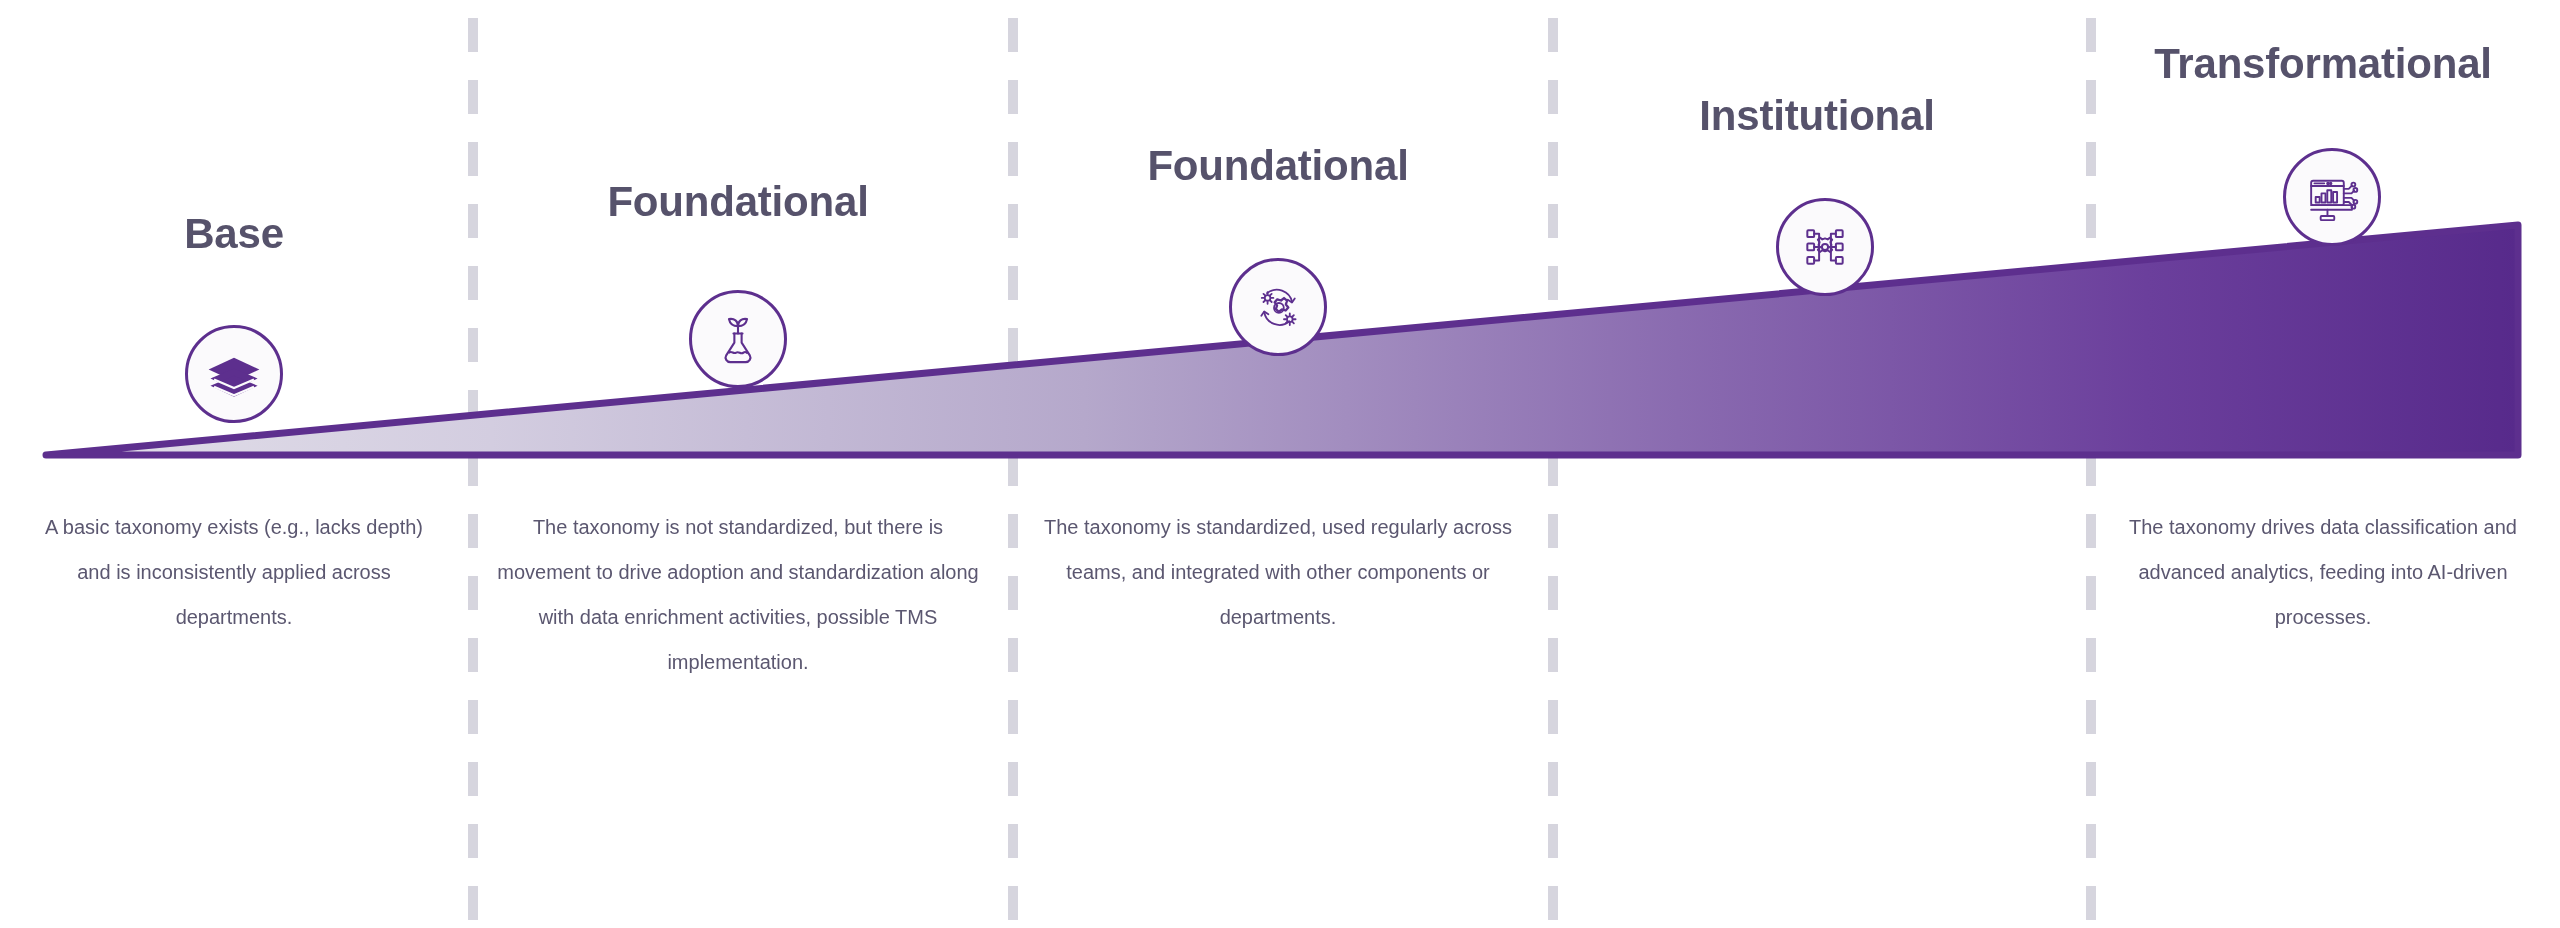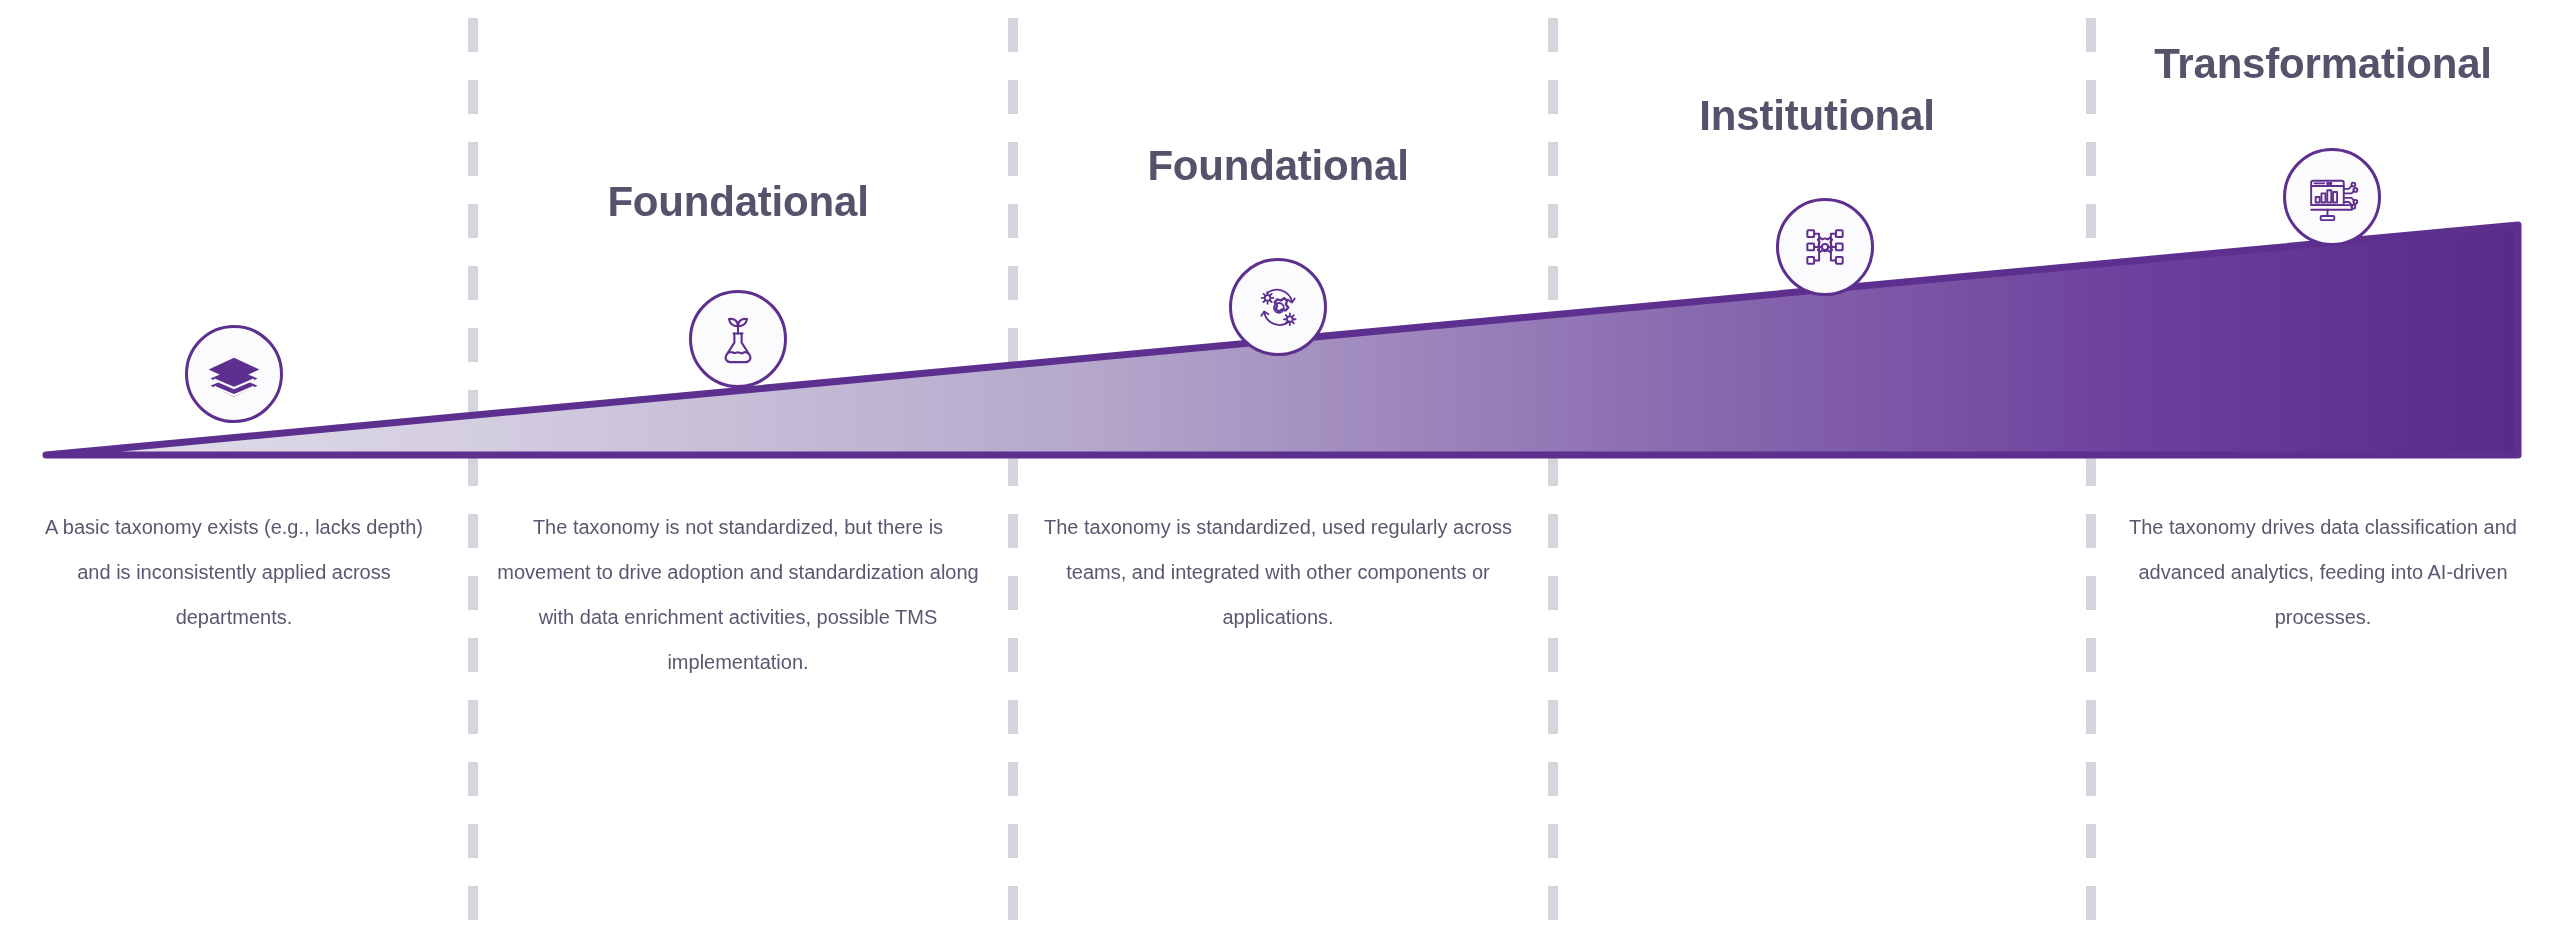--- a/index.html
+++ b/index.html
@@ -105,20 +105,21 @@
           <stop offset="0.66" stop-color="#8a6bb0"></stop>
           <stop offset="0.85" stop-color="#6b3f9c"></stop>
           <stop offset="1" stop-color="#572a8b"></stop>
         </linearGradient>
       </defs>
       <polygon points="46,455 2518,225 2518,455" fill="url(#wedgeGrad)" stroke="#5d2f8e" stroke-width="7" stroke-linejoin="round"></polygon>
     </svg>
   </div>
 
   <div class="stage-col" style="left:0px; width:468px;">
+    <div class="stage-title" style="top:210px;">Base</div>
     <div class="stage-icon" style="left:185px; top:325px;">
       <svg width="58" height="58" viewBox="0 0 64 64">
         <g fill="#5d2f8e">
           <polygon points="32,14 60,27 32,40 4,27"></polygon>
           <polygon points="32,26 58,37 32,49 6,37"></polygon>
           <polygon points="32,34 58,45 32,57 6,45"></polygon>
         </g>
         <g fill="none" stroke="#fbfafc" stroke-width="2.4">
           <polyline points="10,38 32,47.5 54,38"></polyline>
           <polyline points="10,46 32,55.5 54,46"></polyline>
@@ -158,21 +159,21 @@
         <circle cx="45" cy="45.5" r="3.1"></circle>
         <path d="M45 39.1 v2.1 M45 49.8 v2.1 M38.6 45.5 h2.1 M49.3 45.5 h2.1
                  M40.5 41 l1.5 1.5 M48 48.5 l1.5 1.5 M49.5 41 l-1.5 1.5 M42 48.5 l-1.5 1.5"></path>
 
         <path d="M16.8 37.5 A17 17 0 0 0 44.5 47.8"></path>
         <path d="M13.6 41.6 l3.2-4.6 4.6 3.1"></path>
         <path d="M47.5 26.5 A17 17 0 0 0 20 16.8"></path>
         <path d="M50.5 22.5 l-3.1 4.6 -4.6-3.1"></path>
       </svg>
     </div>
-    <div class="stage-desc" style="top:505px; padding:0 24px; box-sizing:border-box;">The taxonomy is standardized, used regularly across teams, and integrated with other components or applications.</div>
+    <div class="stage-desc" style="top:505px; padding:0 24px; box-sizing:border-box;">The taxonomy is standardized, used regularly across teams, and integrated with other components or departments.</div>
   </div>
 
   <div class="stage-col" style="left:1548px; width:538px;">
     <div class="stage-title" style="top:92px;">Institutional</div>
     <div class="stage-icon" style="left:228px; top:198px;">
       <svg width="58" height="58" viewBox="0 0 64 64" fill="none" stroke="#5d2f8e" stroke-width="2.2" stroke-linecap="round" stroke-linejoin="round">
 
         <path d="M32 22.5 l3.0 1.1 2.6-1.9 2.3 2.3 -1.9 2.6 1.1 3.0 -1.1 3.0 1.9 2.6 -2.3 2.3 -2.6-1.9 -3.0 1.1 -3.0-1.1 -2.6 1.9 -2.3-2.3 1.9-2.6 -1.1-3.0 1.1-3.0 -1.9-2.6 2.3-2.3 2.6 1.9 z"></path>
         <circle cx="32" cy="32" r="3.4"></circle>
 

